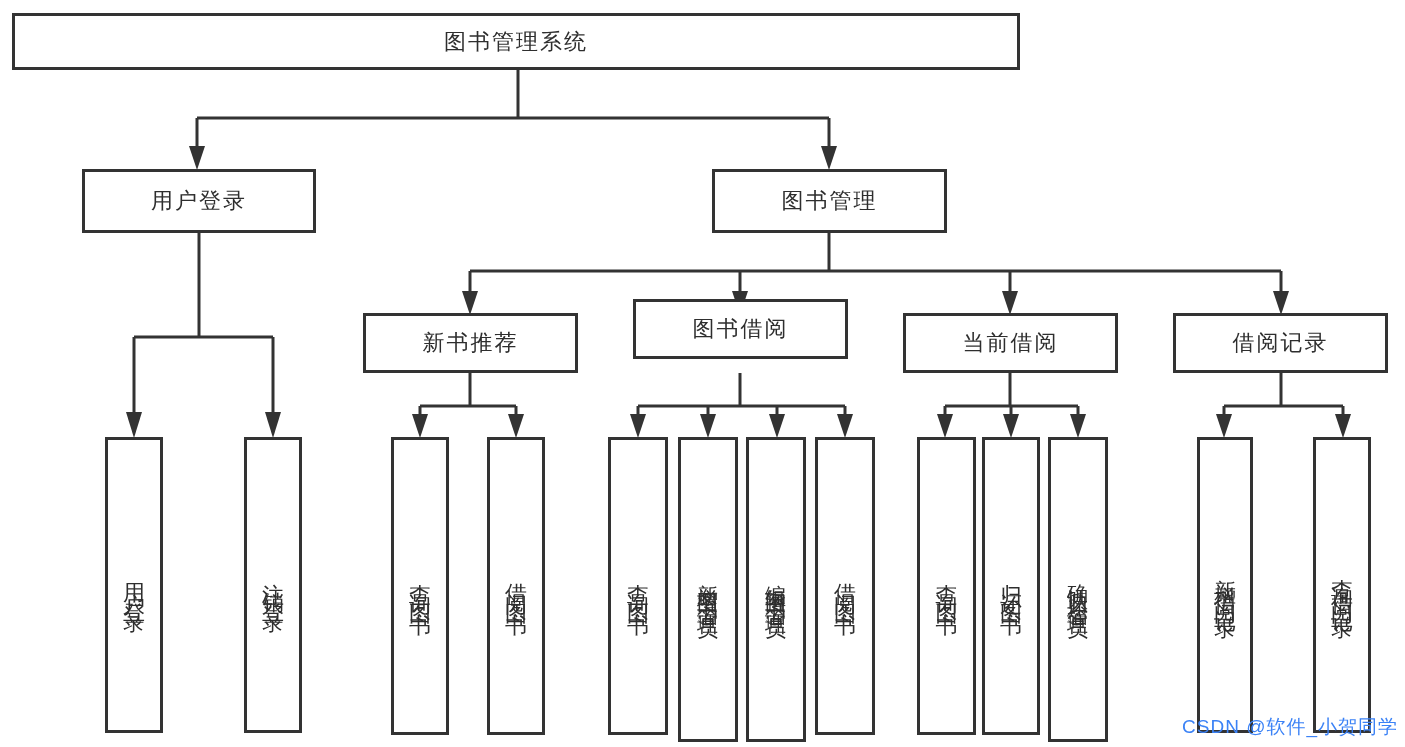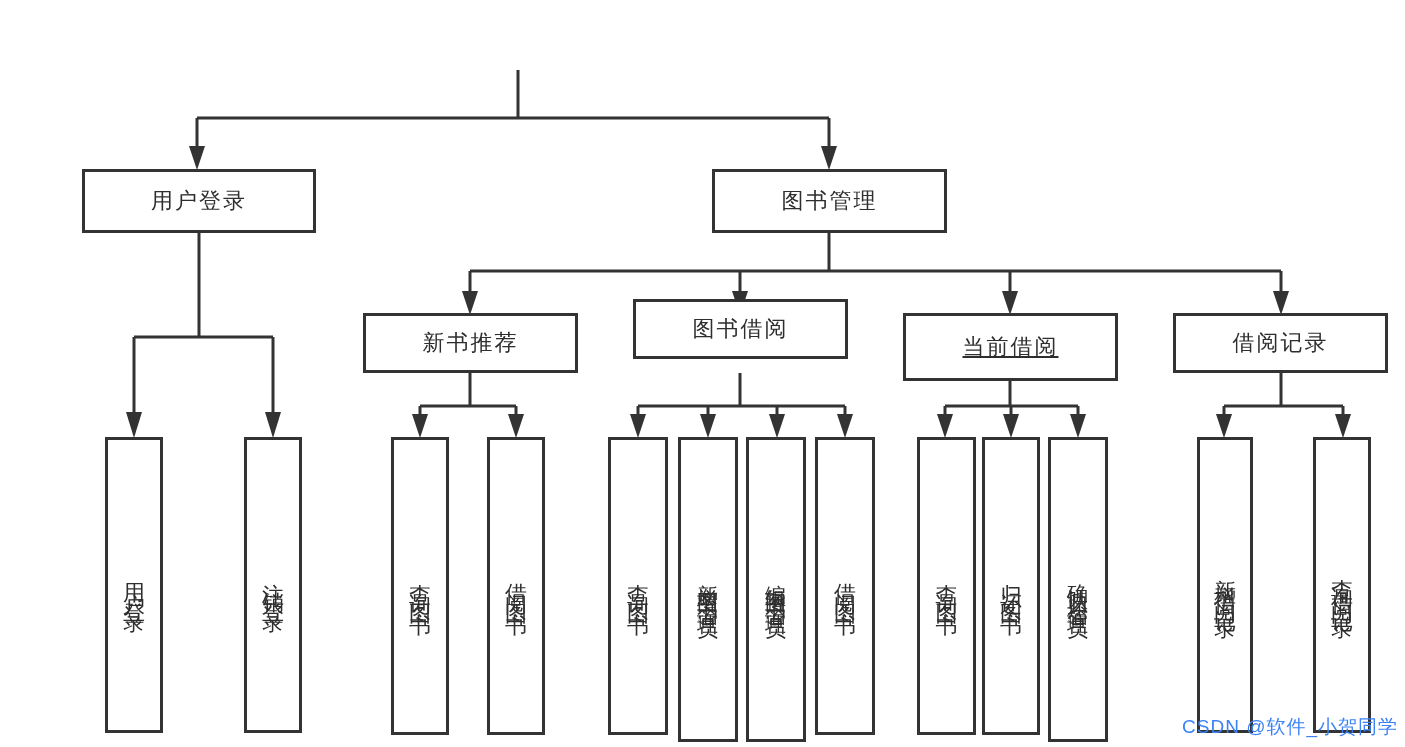--- a/index.html
+++ b/index.html
@@ -113,35 +113,38 @@
 
       <path d="M937 414 L953 414 L945 438 Z"></path>
       <path d="M1003 414 L1019 414 L1011 438 Z"></path>
       <path d="M1070 414 L1086 414 L1078 438 Z"></path>
 
       <path d="M1216 414 L1232 414 L1224 438 Z"></path>
       <path d="M1335 414 L1351 414 L1343 438 Z"></path>
     </g>
   </svg>
 
+  <div class="node h" style="left:12px;top:13px;width:1008px;height:57px;">
+    <span>图书管理系统</span>
+  </div>
 
   <div class="node h" style="left:82px;top:169px;width:234px;height:64px;">
     <span>用户登录</span>
   </div>
   <div class="node h" style="left:712px;top:169px;width:235px;height:64px;">
     <span>图书管理</span>
   </div>
 
   <div class="node h" style="left:363px;top:313px;width:215px;height:60px;">
     <span>新书推荐</span>
   </div>
   <div class="node h" style="left:633px;top:299px;width:215px;height:60px;">
     <span>图书借阅</span>
   </div>
-  <div class="node h" style="left:903px;top:313px;width:215px;height:68px;text-decoration:underline;">
+  <div class="node h" style="left:903px;top:313px;width:215px;height:60px;">
     <span>当前借阅</span>
   </div>
   <div class="node h" style="left:1173px;top:313px;width:215px;height:60px;">
     <span>借阅记录</span>
   </div>
 
   <div class="node v" style="left:105px;top:437px;width:58px;height:296px;">
     <span class="vtext">用户登录</span>
   </div>
   <div class="node v" style="left:244px;top:437px;width:58px;height:296px;">

